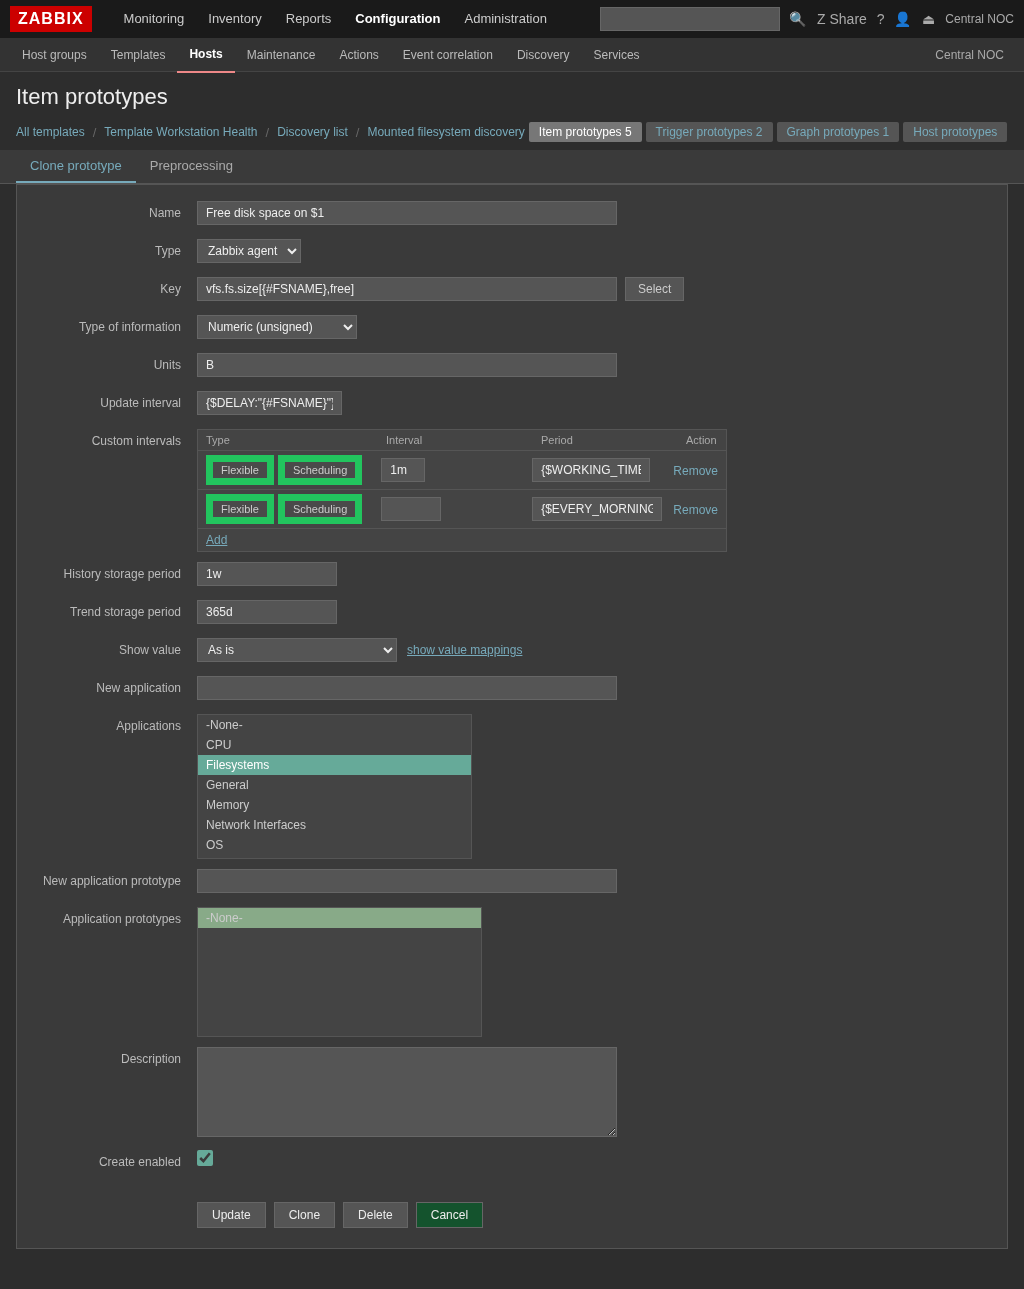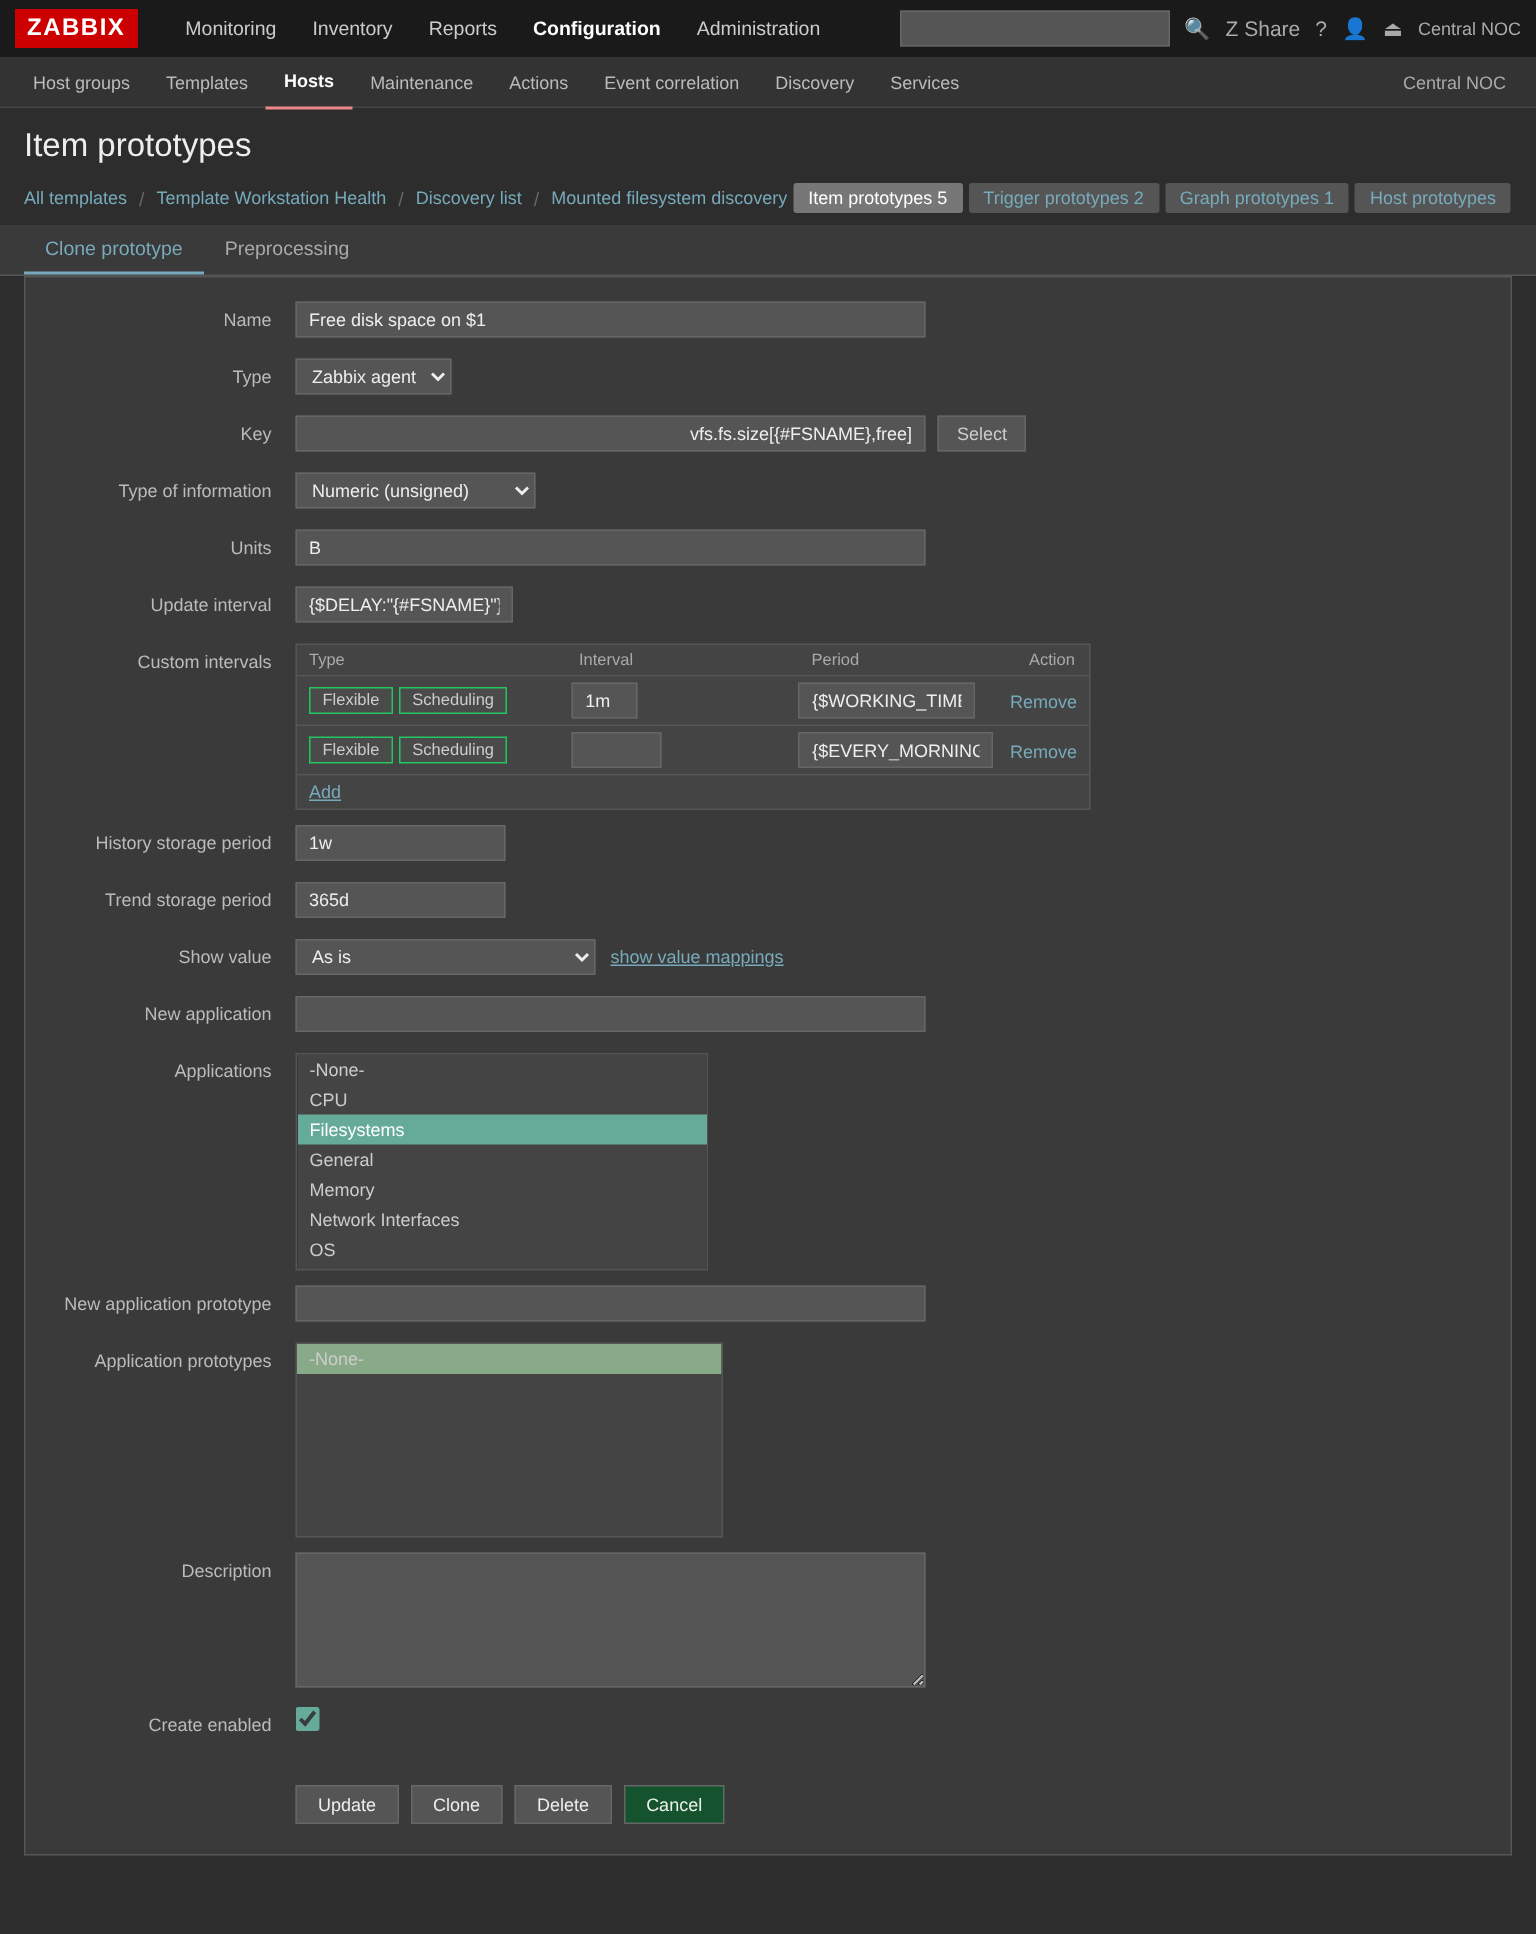--- a/index.html
+++ b/index.html
@@ -71,21 +71,21 @@
     .intervals-header { display: flex; padding: 4px 8px; color: #aaa; font-size: 11px; border-bottom: 1px solid #555; }
     .intervals-header .col-type { width: 180px; }
     .intervals-header .col-interval { width: 155px; }
     .intervals-header .col-period { width: 145px; }
     .intervals-header .col-action { flex: 1; }
     .interval-row { display: flex; align-items: center; padding: 4px 8px; border-bottom: 1px solid #555; }
     .interval-row .col-type { width: 180px; display: flex; gap: 4px; }
     .interval-row .col-interval { width: 155px; }
     .interval-row .col-period { width: 145px; }
     .interval-row .col-action { flex: 1; }
-    .interval-btn { padding: 2px 8px; font-size: 11px; cursor: pointer; border: 1px solid #22c55e; background: #4a4a4a; color: #ccc; }
+    .interval-btn { padding: 2px 8px; font-size: 11px; cursor: pointer; border: 7px solid #22c55e; background: #4a4a4a; color: #ccc; }
     .add-link { display: block; padding: 4px 8px; color: #7ab; font-size: 12px; cursor: pointer; }
 
     
     .show-value-row { display: flex; align-items: center; gap: 10px; }
     .show-value-row select { width: 200px; }
     .show-value-link { color: #7ab; font-size: 12px; cursor: pointer; }
 
     
     .app-list { background: #444; border: 1px solid #555; width: 275px; height: 145px; overflow-y: auto; font-size: 12px; }
     .app-list-item { padding: 3px 8px; color: #ccc; cursor: pointer; }
@@ -194,21 +194,21 @@
       <div class="form-control">
         <select class="select-box">
           <option>Zabbix agent</option>
         </select>
       </div>
     </div>
 
     <div class="form-row">
       <div class="form-label">Key</div>
       <div class="form-control key-row">
-        <input type="text" class="text-input" style="width: 420px; text-align: right;" value="vfs.fs.size[{#FSNAME},free]">
+        <input type="text" class="text-input" style="width: 420px;" value="vfs.fs.size[{#FSNAME},free]">
         <button class="btn btn-select">Select</button>
       </div>
     </div>
 
     <div class="form-row type-info-row">
       <div class="form-label">Type of information</div>
       <div class="form-control">
         <select class="select-box">
           <option>Numeric (unsigned)</option>
         </select>

